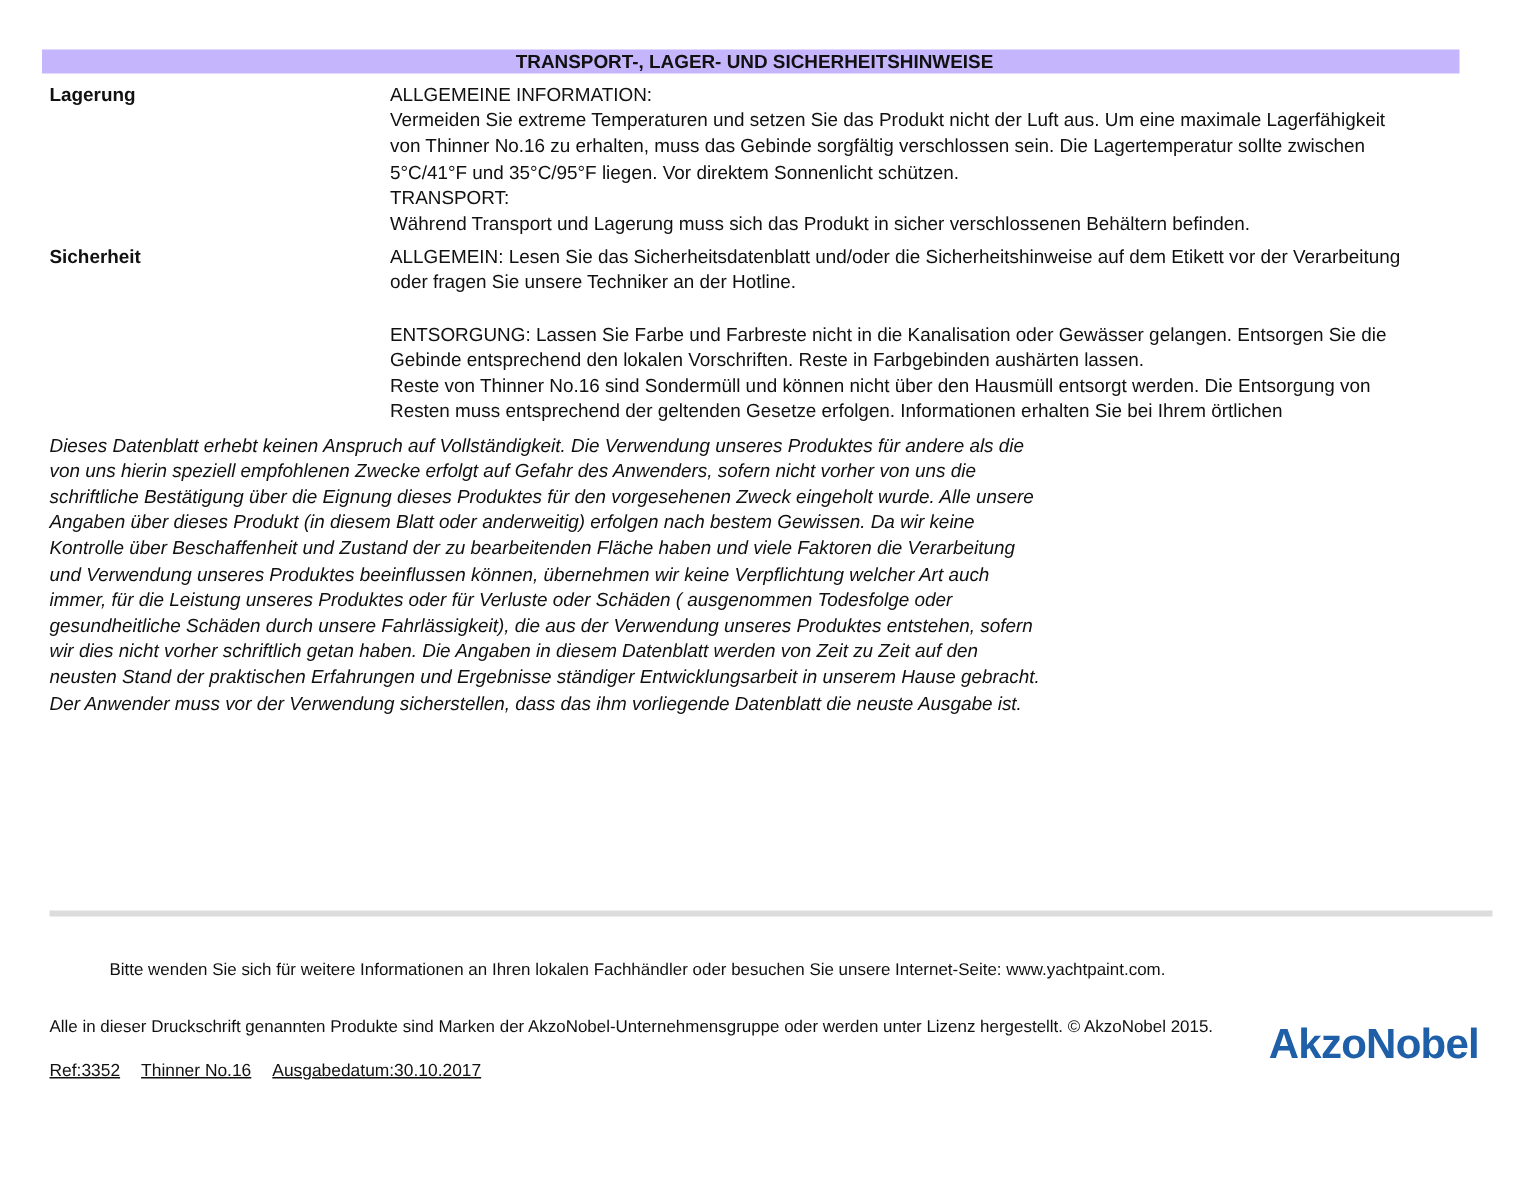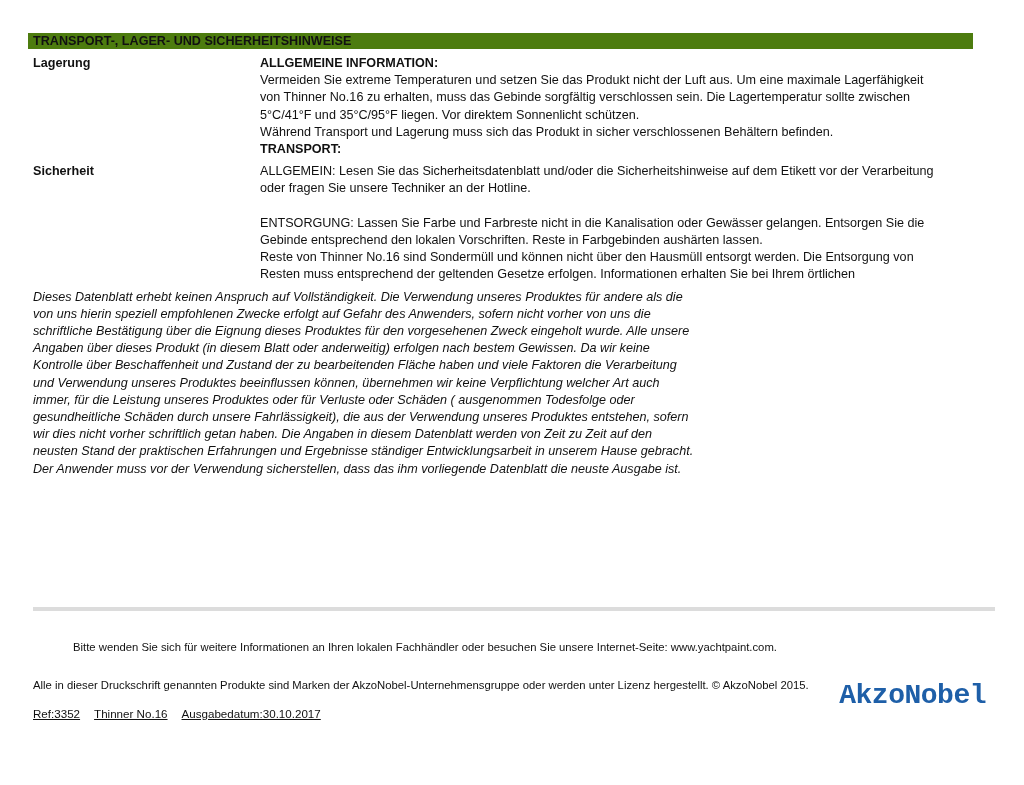--- a/index.html
+++ b/index.html
@@ -52,21 +52,21 @@
   }
   .content {
     flex: 1 1 auto;
     min-width: 0;
   }
   .line {
     font-size: 12.6px;
     line-height: 17.2px;
     white-space: nowrap;
   }
-  .line.bold { font-weight: bold; }
+  .line.bold { font-weight: normal; }
   .line.italic { font-style: italic; }
   .divider {
     position: absolute;
     left: 33px;
     top: 607px;
     width: 962px;
     height: 4px;
     background: #dcdcdc;
   }
   .footer-line1 {
@@ -104,32 +104,32 @@
     font-size: 28px;
     font-weight: bold;
     letter-spacing: -0.5px;
     color: #1e5fa8;
     white-space: nowrap;
   }
 </style>
 </head>
 <body>
 
-<div class="section-bar" style="background: #4d7c0f;">TRANSPORT-, LAGER- UND SICHERHEITSHINWEISE</div>
+<div class="section-bar" style="background: #c4b5fd; text-align: center;">TRANSPORT-, LAGER- UND SICHERHEITSHINWEISE</div>
 
 <div id="sections">
     <div class="row">
       <div class="label">Lagerung</div>
       <div class="content">
         <div class="line bold">ALLGEMEINE INFORMATION:</div>
         <div class="line regular">Vermeiden Sie extreme Temperaturen und setzen Sie das Produkt nicht der Luft aus. Um eine maximale Lagerfähigkeit</div>
         <div class="line regular">von Thinner No.16 zu erhalten, muss das Gebinde sorgfältig verschlossen sein. Die Lagertemperatur sollte zwischen</div>
         <div class="line regular">5°C/41°F und 35°C/95°F liegen. Vor direktem Sonnenlicht schützen.</div>
+        <div class="line bold">TRANSPORT:</div>
         <div class="line regular">Während Transport und Lagerung muss sich das Produkt in sicher verschlossenen Behältern befinden.</div>
-        <div class="line bold">TRANSPORT:</div>
       </div>
     </div>
     <div class="row">
       <div class="label">Sicherheit</div>
       <div class="content">
         <div class="line regular">ALLGEMEIN: Lesen Sie das Sicherheitsdatenblatt und/oder die Sicherheitshinweise auf dem Etikett vor der Verarbeitung</div>
         <div class="line regular">oder fragen Sie unsere Techniker an der Hotline.</div>
         <div class="line regular">&nbsp;</div>
         <div class="line regular">ENTSORGUNG: Lassen Sie Farbe und Farbreste nicht in die Kanalisation oder Gewässer gelangen. Entsorgen Sie die</div>
         <div class="line regular">Gebinde entsprechend den lokalen Vorschriften. Reste in Farbgebinden aushärten lassen.</div>
@@ -157,13 +157,13 @@
 <div class="divider" style="background: rgb(220, 220, 220);"></div>
 
 <div class="footer-line1"><span>Bitte wenden Sie sich für weitere Informationen an Ihren lokalen Fachhändler oder besuchen Sie unsere Internet-Seite: </span><span class="website-link">www.yachtpaint.com</span><span>.</span></div>
 
 <div class="footer-line2">Alle in dieser Druckschrift genannten Produkte sind Marken der AkzoNobel-Unternehmensgruppe oder werden unter Lizenz hergestellt.  © AkzoNobel 2015.</div>
 
 <div class="ref-line">
   <span>Ref:3352</span><span>Thinner No.16</span><span>Ausgabedatum:30.10.2017</span>
 </div>
 
-<div class="logo" style="color: rgb(30, 95, 168); font-family: Liberation Mono, monospace;">AkzoNobel</div>
+<div class="logo" style="color: rgb(30, 95, 168);">AkzoNobel</div>
 
 </body></html>

